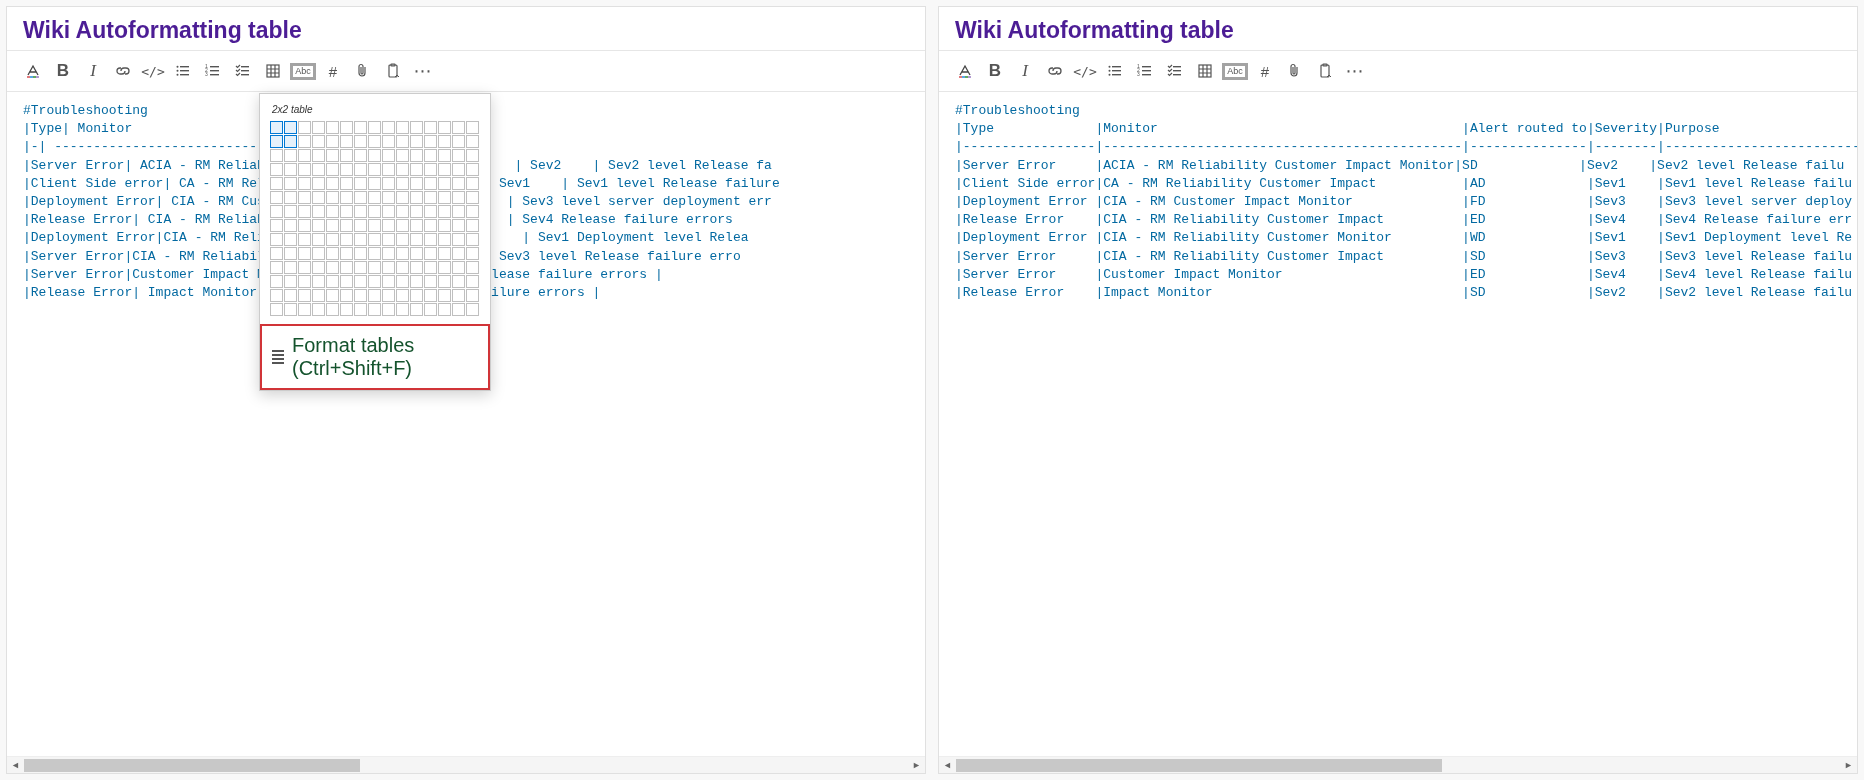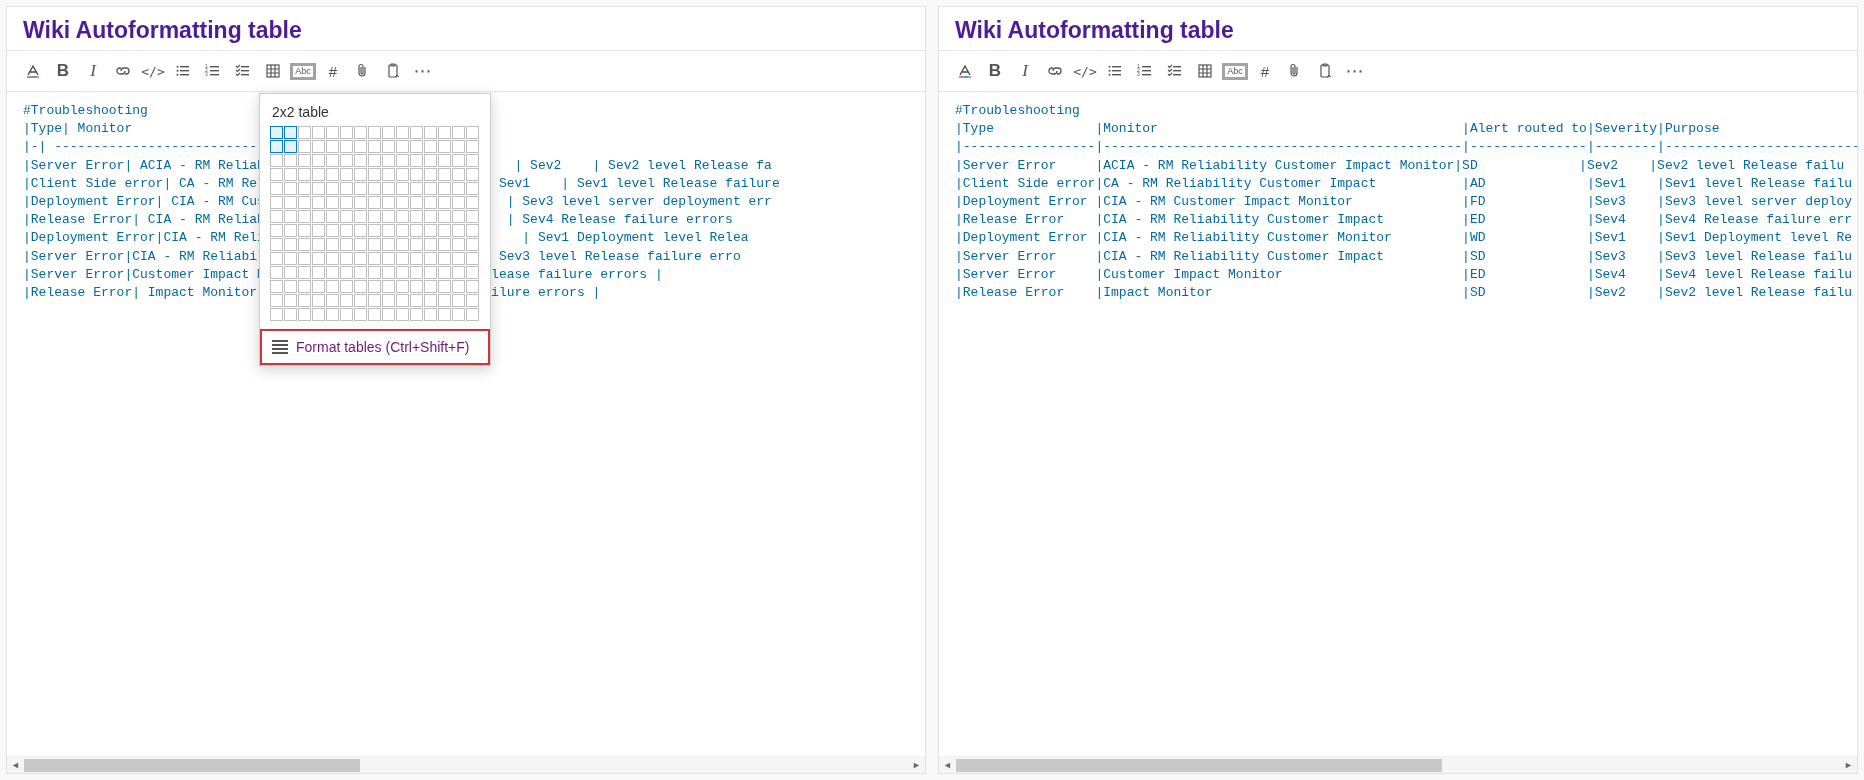--- a/index.html
+++ b/index.html
@@ -114,23 +114,24 @@
     top: 36px;
     left: 0;
     background: #fff;
     border: 1px solid #ccc;
     box-shadow: 0 4px 14px rgba(0,0,0,.18);
     padding: 8px 10px 0 10px;
     z-index: 50;
     width: 232px;
   }
   .dropdown-title {
-    font-size: 14px;
+    font-size: 10px;
     padding: 2px 2px 6px 2px;
     color: #333;
+    font-style: italic;
   }
   .picker-grid {
     display: grid;
     grid-template-columns: repeat(15, 13px);
     grid-auto-rows: 13px;
     gap: 1px;
     padding-bottom: 8px;
   }
   .cell {
     width: 13px;
@@ -143,22 +144,22 @@
     background: #e5f1fb;
   }
   .format-row {
     margin: 0 -10px;
     padding: 8px 10px 8px 10px;
     border: 2px solid #d13438;
     display: flex;
     align-items: center;
     gap: 8px;
     cursor: pointer;
-    font-size: 14px;
-    color: #701a75;
+    font-size: 20px;
+    color: #14532d;
   }
   .format-row .ic {
     width: 16px; height: 14px;
     display: flex; flex-direction: column; justify-content: space-between;
   }
   .format-row .ic span {
     height: 2px; background: #555;
   }
 
   

